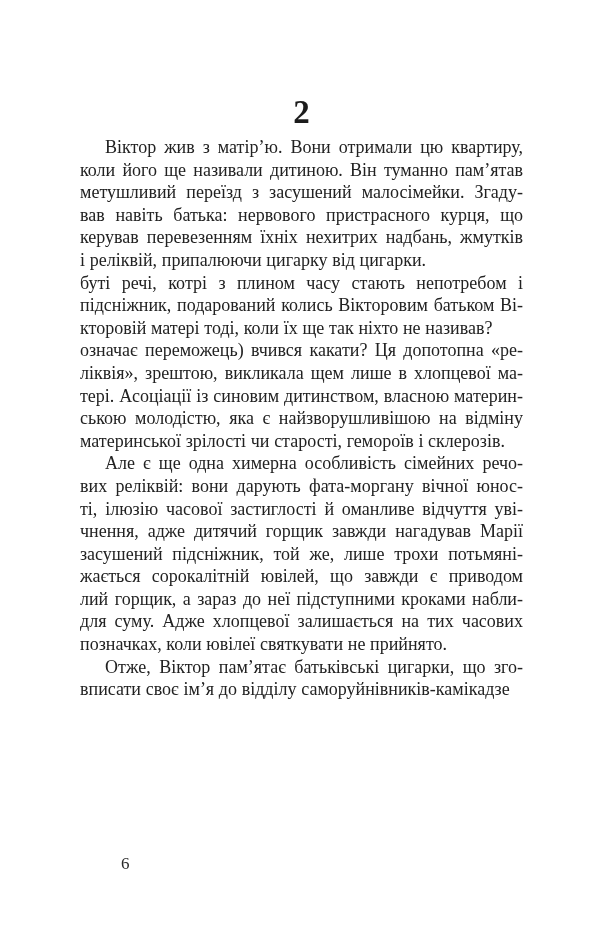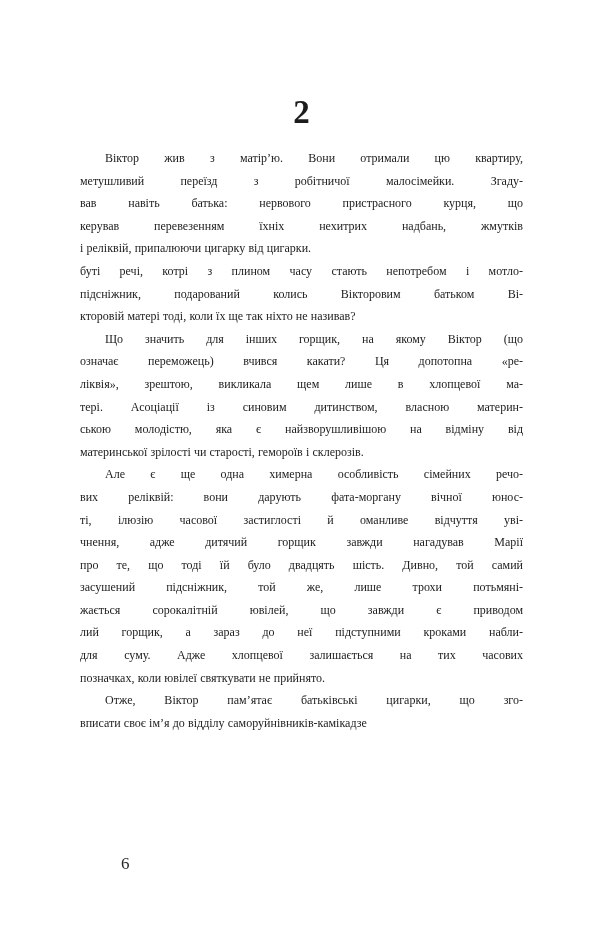--- a/index.html
+++ b/index.html
@@ -22,24 +22,24 @@
     left: 80px;
     width: 443px;
     text-align: center;
     font-size: 33px;
     line-height: 36px;
     font-weight: 700;
     color: #1c1c1c;
   }
   .body-text {
     position: absolute;
-    top: 147px;
+    top: 136px;
     left: 80px;
     width: 443px;
-    font-size: 12px;
+    font-size: 18px;
     line-height: 22.6px;
   }
   .paragraph {
     margin: 0;
     padding: 0;
   }
   .line {
     text-align: justify;
     text-align-last: justify;
     max-height: 22.6px;
@@ -63,44 +63,43 @@
 </style>
 </head>
 <body>
 
 <div class="page">
   <div class="chapter-number">2</div>
 
   <div class="body-text">
       <div class="paragraph">
         <div class="line first">Віктор жив з матір’ю. Вони отримали цю квартиру,</div>
-        <div class="line">метушливий переїзд з робітничої малосімейки. Згаду-</div>
+        <div class="line">коли його ще називали дитиною. Він туманно пам’ятав</div>
+        <div class="line">метушливий переїзд з засушений малосімейки. Згаду-</div>
         <div class="line">вав навіть батька: нервового пристрасного курця, що</div>
         <div class="line">керував перевезенням їхніх нехитрих надбань, жмутків</div>
         <div class="line last">і реліквій, припалюючи цигарку від цигарки.</div>
       </div>
       <div class="paragraph">
         <div class="line">буті речі, котрі з плином часу стають непотребом і мотло-</div>
         <div class="line">підсніжник, подарований колись Вікторовим батьком Ві-</div>
         <div class="line last">кторовій матері тоді, коли їх ще так ніхто не називав?</div>
       </div>
       <div class="paragraph">
-        <div class="line first">Що значить для інших горщик, на якому Віктор (що</div>
         <div class="line">означає переможець) вчився какати? Ця допотопна «ре-</div>
         <div class="line">ліквія», зрештою, викликала щем лише в хлопцевої ма-</div>
         <div class="line">тері. Асоціації із синовим дитинством, власною материн-</div>
         <div class="line">ською молодістю, яка є найзворушливішою на відміну від</div>
         <div class="line last">материнської зрілості чи старості, гемороїв і склерозів.</div>
       </div>
       <div class="paragraph">
         <div class="line first">Але є ще одна химерна особливість сімейних речо-</div>
         <div class="line">вих реліквій: вони дарують фата-моргану вічної юнос-</div>
         <div class="line">ті, ілюзію часової застиглості й оманливе відчуття уві-</div>
         <div class="line">чнення, адже дитячий горщик завжди нагадував Марії</div>
-        <div class="line">про те, що тоді їй було двадцять шість. Дивно, той самий</div>
         <div class="line">засушений підсніжник, той же, лише трохи потьмяні-</div>
         <div class="line">жається сорокалітній ювілей, що завжди є приводом</div>
         <div class="line">лий горщик, а зараз до неї підступними кроками набли-</div>
         <div class="line">для суму. Адже хлопцевої залишається на тих часових</div>
         <div class="line last">позначках, коли ювілеї святкувати не прийнято.</div>
       </div>
       <div class="paragraph">
         <div class="line first">Отже, Віктор пам’ятає батьківські цигарки, що зго-</div>
         <div class="line last">вписати своє ім’я до відділу саморуйнівників-камікадзе</div>
       </div>

